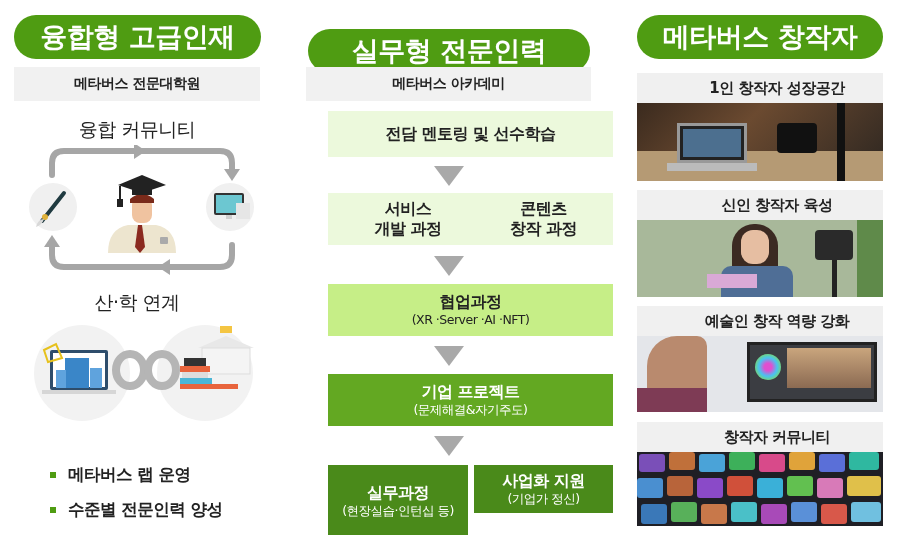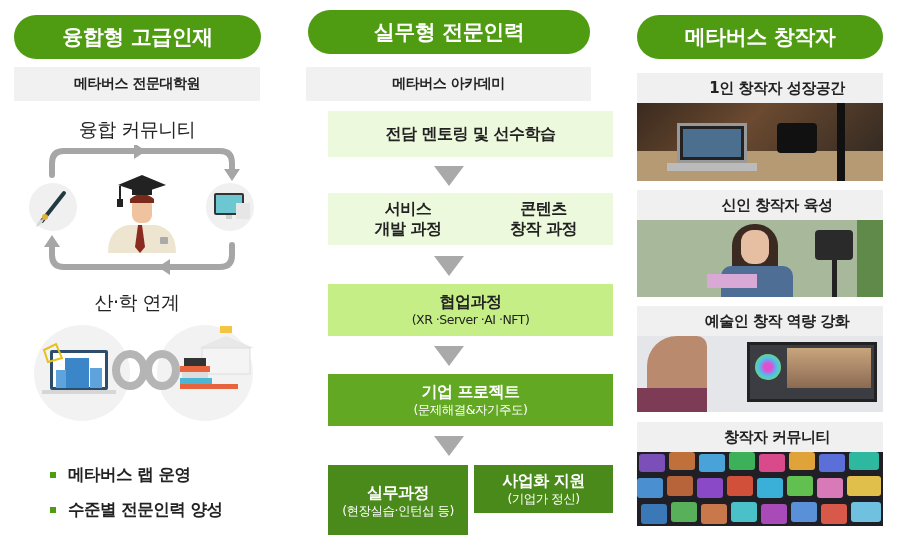--- a/index.html
+++ b/index.html
@@ -1,21 +1,21 @@
 <!DOCTYPE html>
 <html><head>
 <meta charset="utf-8">
 <style>
   * { box-sizing: border-box; margin: 0; padding: 0; }
   html, body { width: 898px; height: 535px; background: #ffffff; overflow: hidden; }
   body { font-family: "DejaVu Sans", "Liberation Sans", sans-serif; color: #222; position: relative; }
   .abs { position: absolute; }
   .pill {
     position: absolute; height: 44px; border-radius: 22px;
-    background: #4f9c12; color: #fff; font-weight: bold; font-size: 21px;
+    background: #4f9c12; color: #fff; font-weight: bold; font-size: 27px;
     display: flex; align-items: center; justify-content: center; letter-spacing: -0.5px;
   }
   .subbar {
     position: absolute; height: 34px; background: #f1f1f1; color: #222;
     font-weight: bold; font-size: 14px; display: flex; align-items: center; justify-content: center;
     letter-spacing: -0.5px;
   }
   .section-title {
     position: absolute; font-size: 19px; color: #222; text-align: center; letter-spacing: -0.5px;
   }
@@ -127,21 +127,21 @@
   <div class="bullet">
     <span class="sq"></span>
     <span>메타버스 랩 운영</span>
   </div>
   <div class="bullet">
     <span class="sq"></span>
     <span>수준별 전문인력 양성</span>
   </div>
 </div>
 
-<div class="pill" style="left:308px; top:10px; width:282px;">
+<div class="pill" style="left:308px; top:29px; width:282px;">
   <span>실무형 전문인력</span>
 </div>
 <div class="subbar" style="left:306px; top:67px; width:285px;">
   <span>메타버스 아카데미</span>
 </div>
 
 <div class="box lt" style="left:306px; top:111px; width:285px; height:46px;">
   <span class="main">전담 멘토링 및 선수학습</span>
 </div>
 <div class="tri" style="left:434px; top:166px;"></div>

